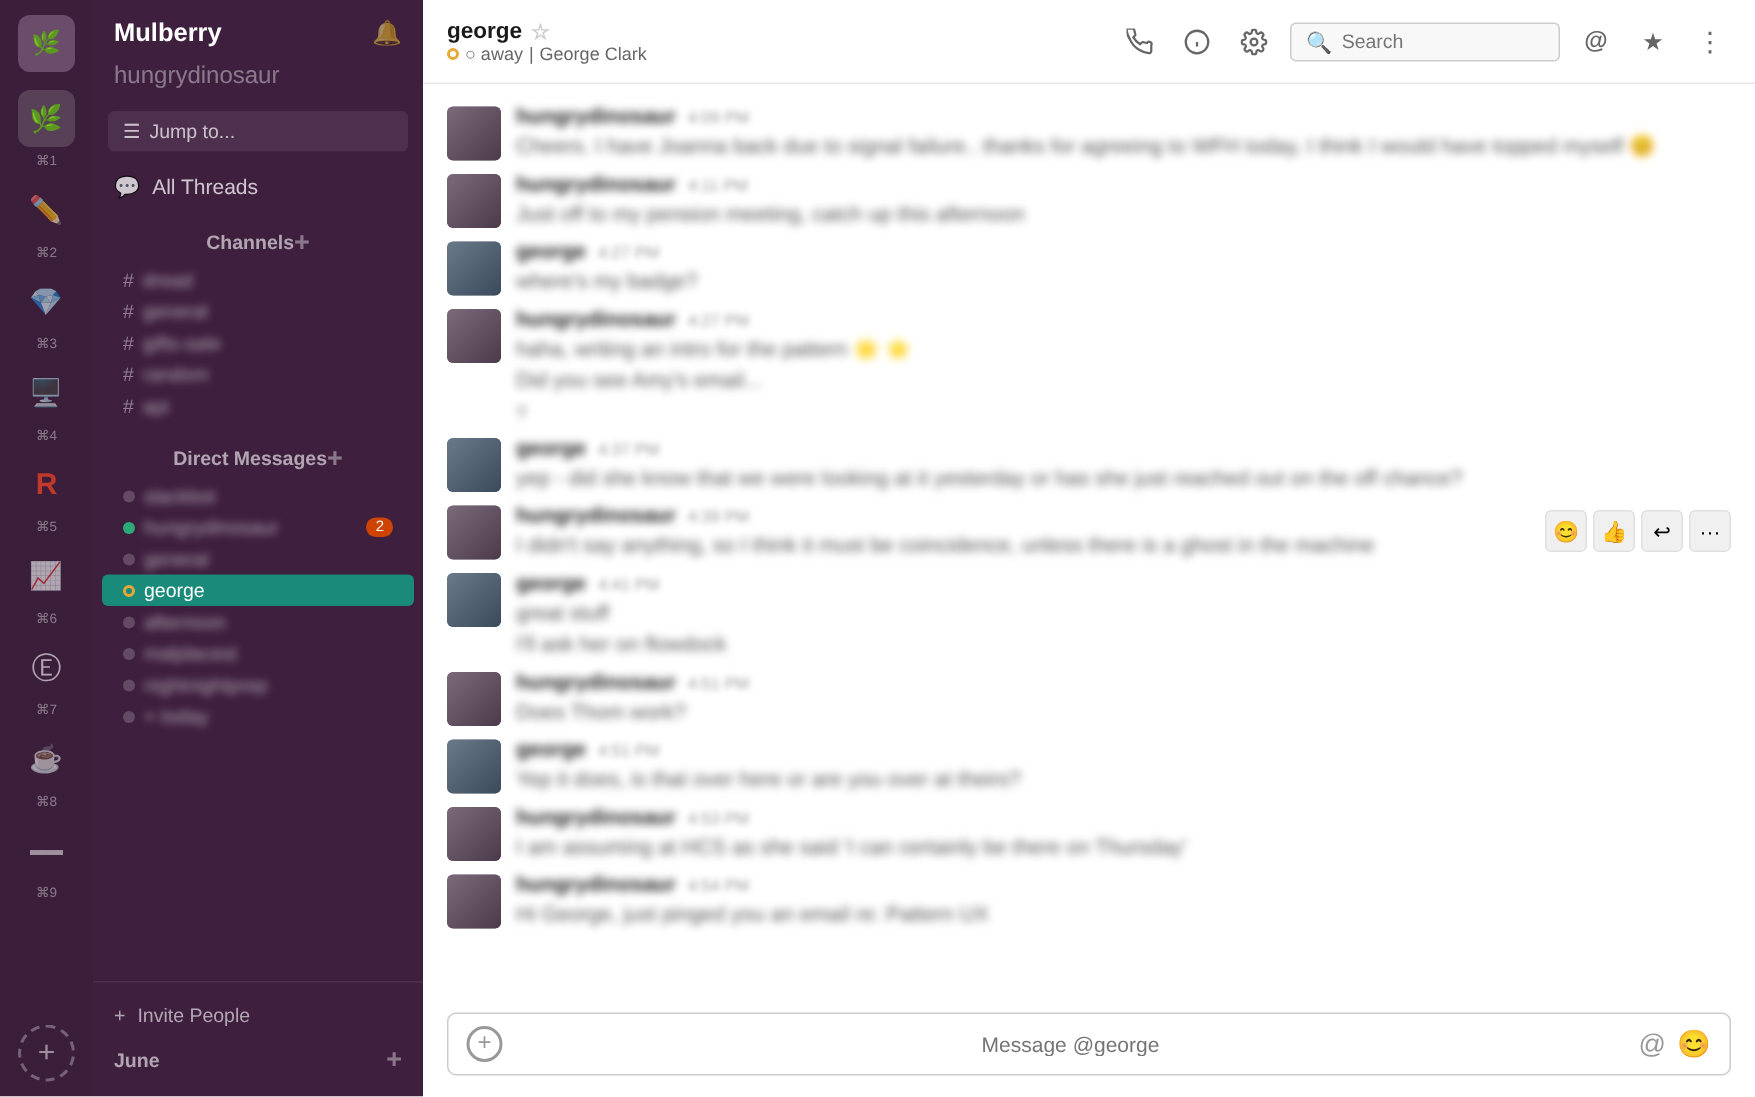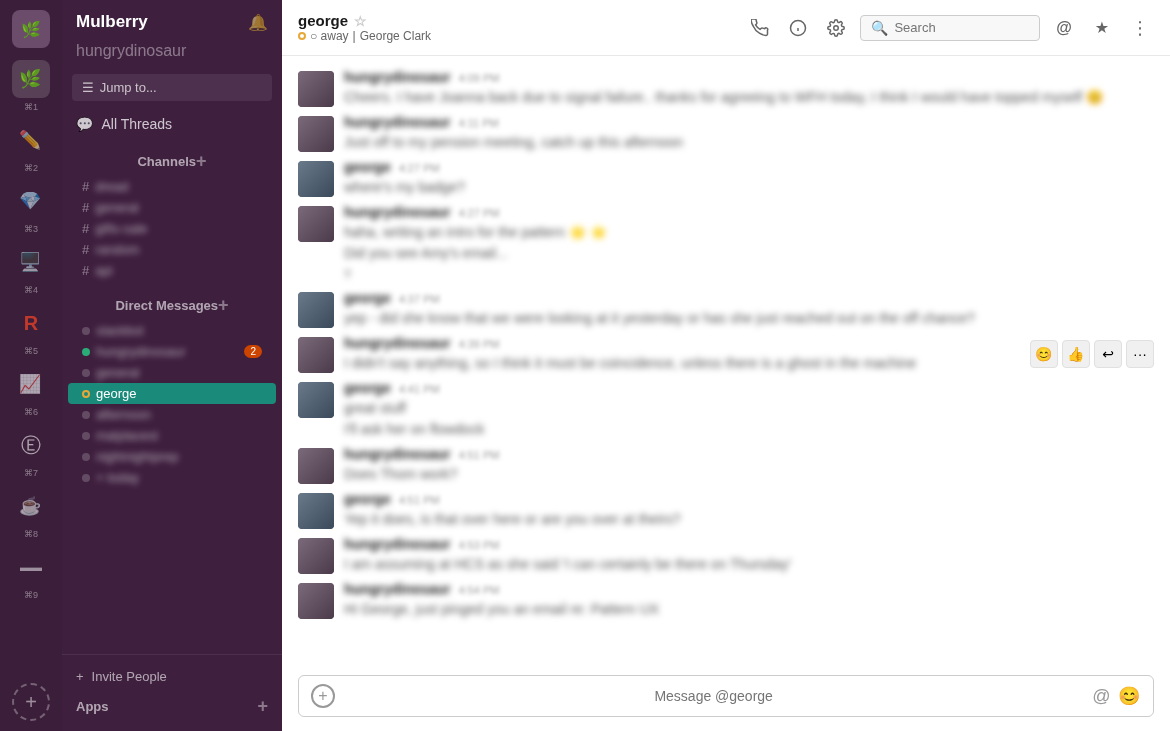--- a/index.html
+++ b/index.html
@@ -349,21 +349,21 @@
     <span class="away-dot" style="background:rgba(255,255,255,0.2);border:none;width:8px;height:8px;"></span>
     <span style="filter:blur(3px);">+ today</span>
   </div>
 
   <div class="sidebar-footer">
     <div class="footer-item">
       <span>+</span>
       <span>Invite People</span>
     </div>
     <div class="apps-section-header">
-      <span>Apps</span>
+      <span>June</span>
       <span class="section-add">+</span>
     </div>
   </div>
 </div>
 
 <div class="main-content">
 
   <div class="channel-header">
     <div class="channel-header-left">
       <div class="channel-header-name">

